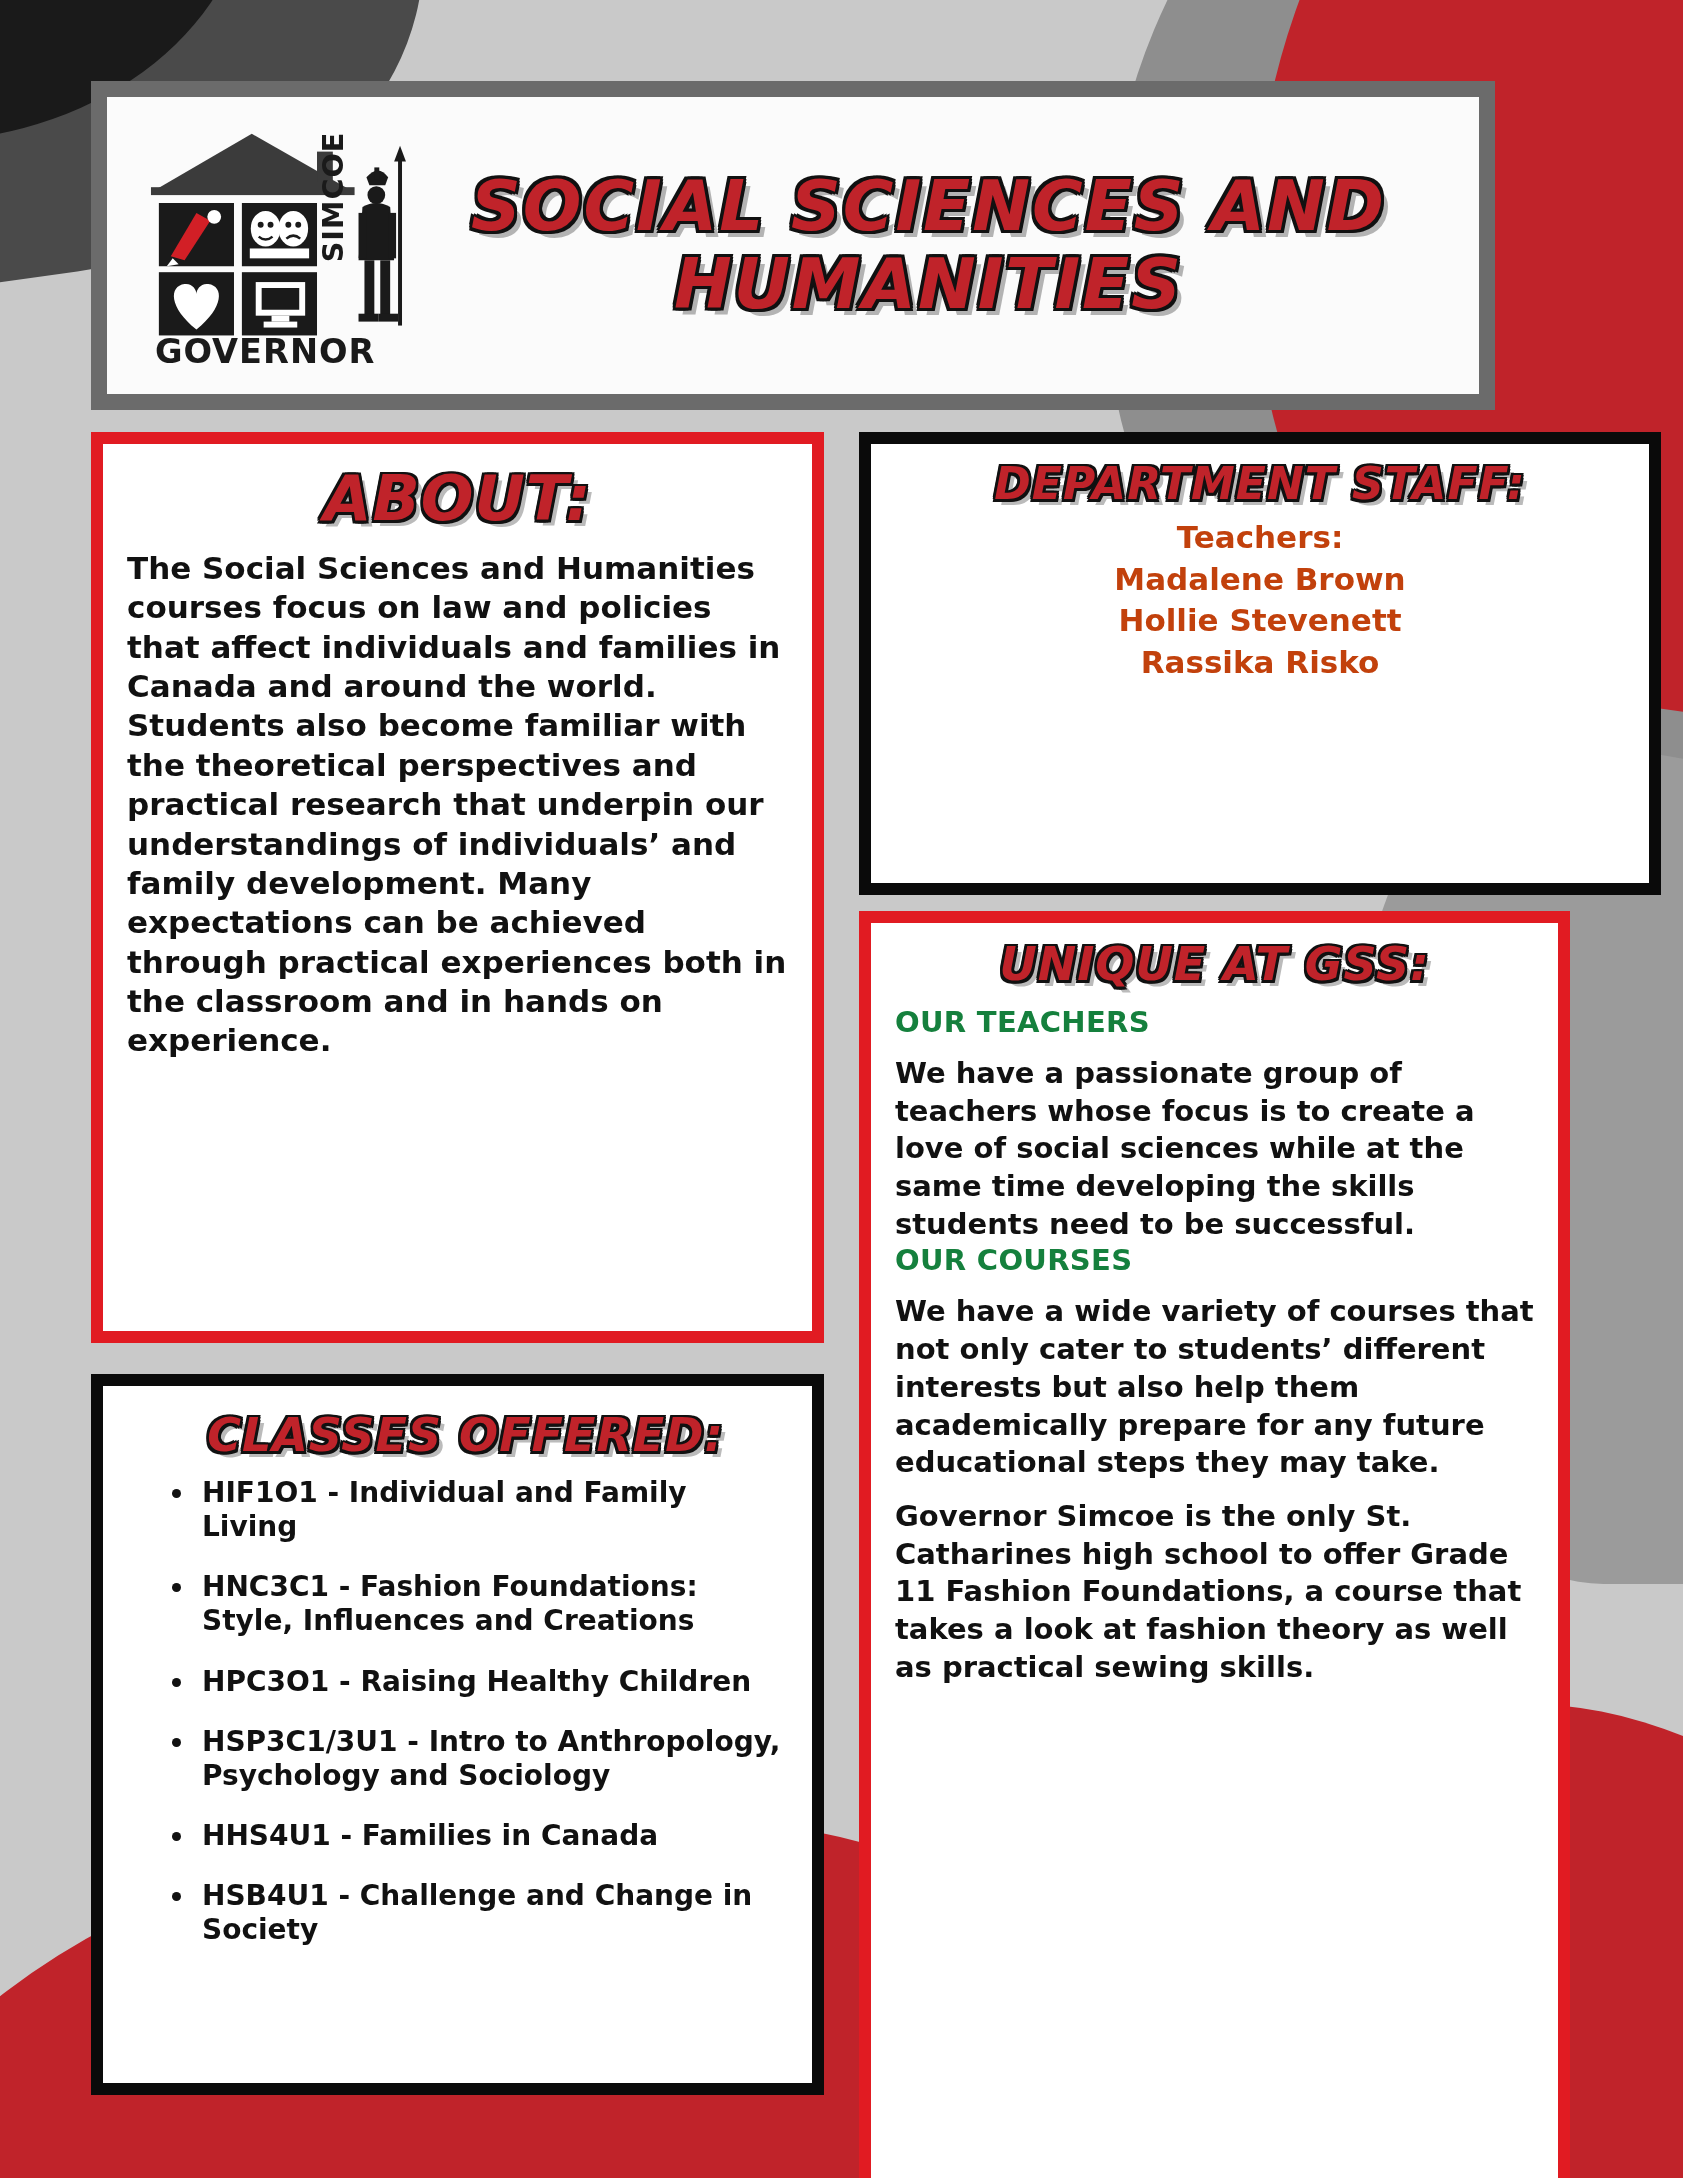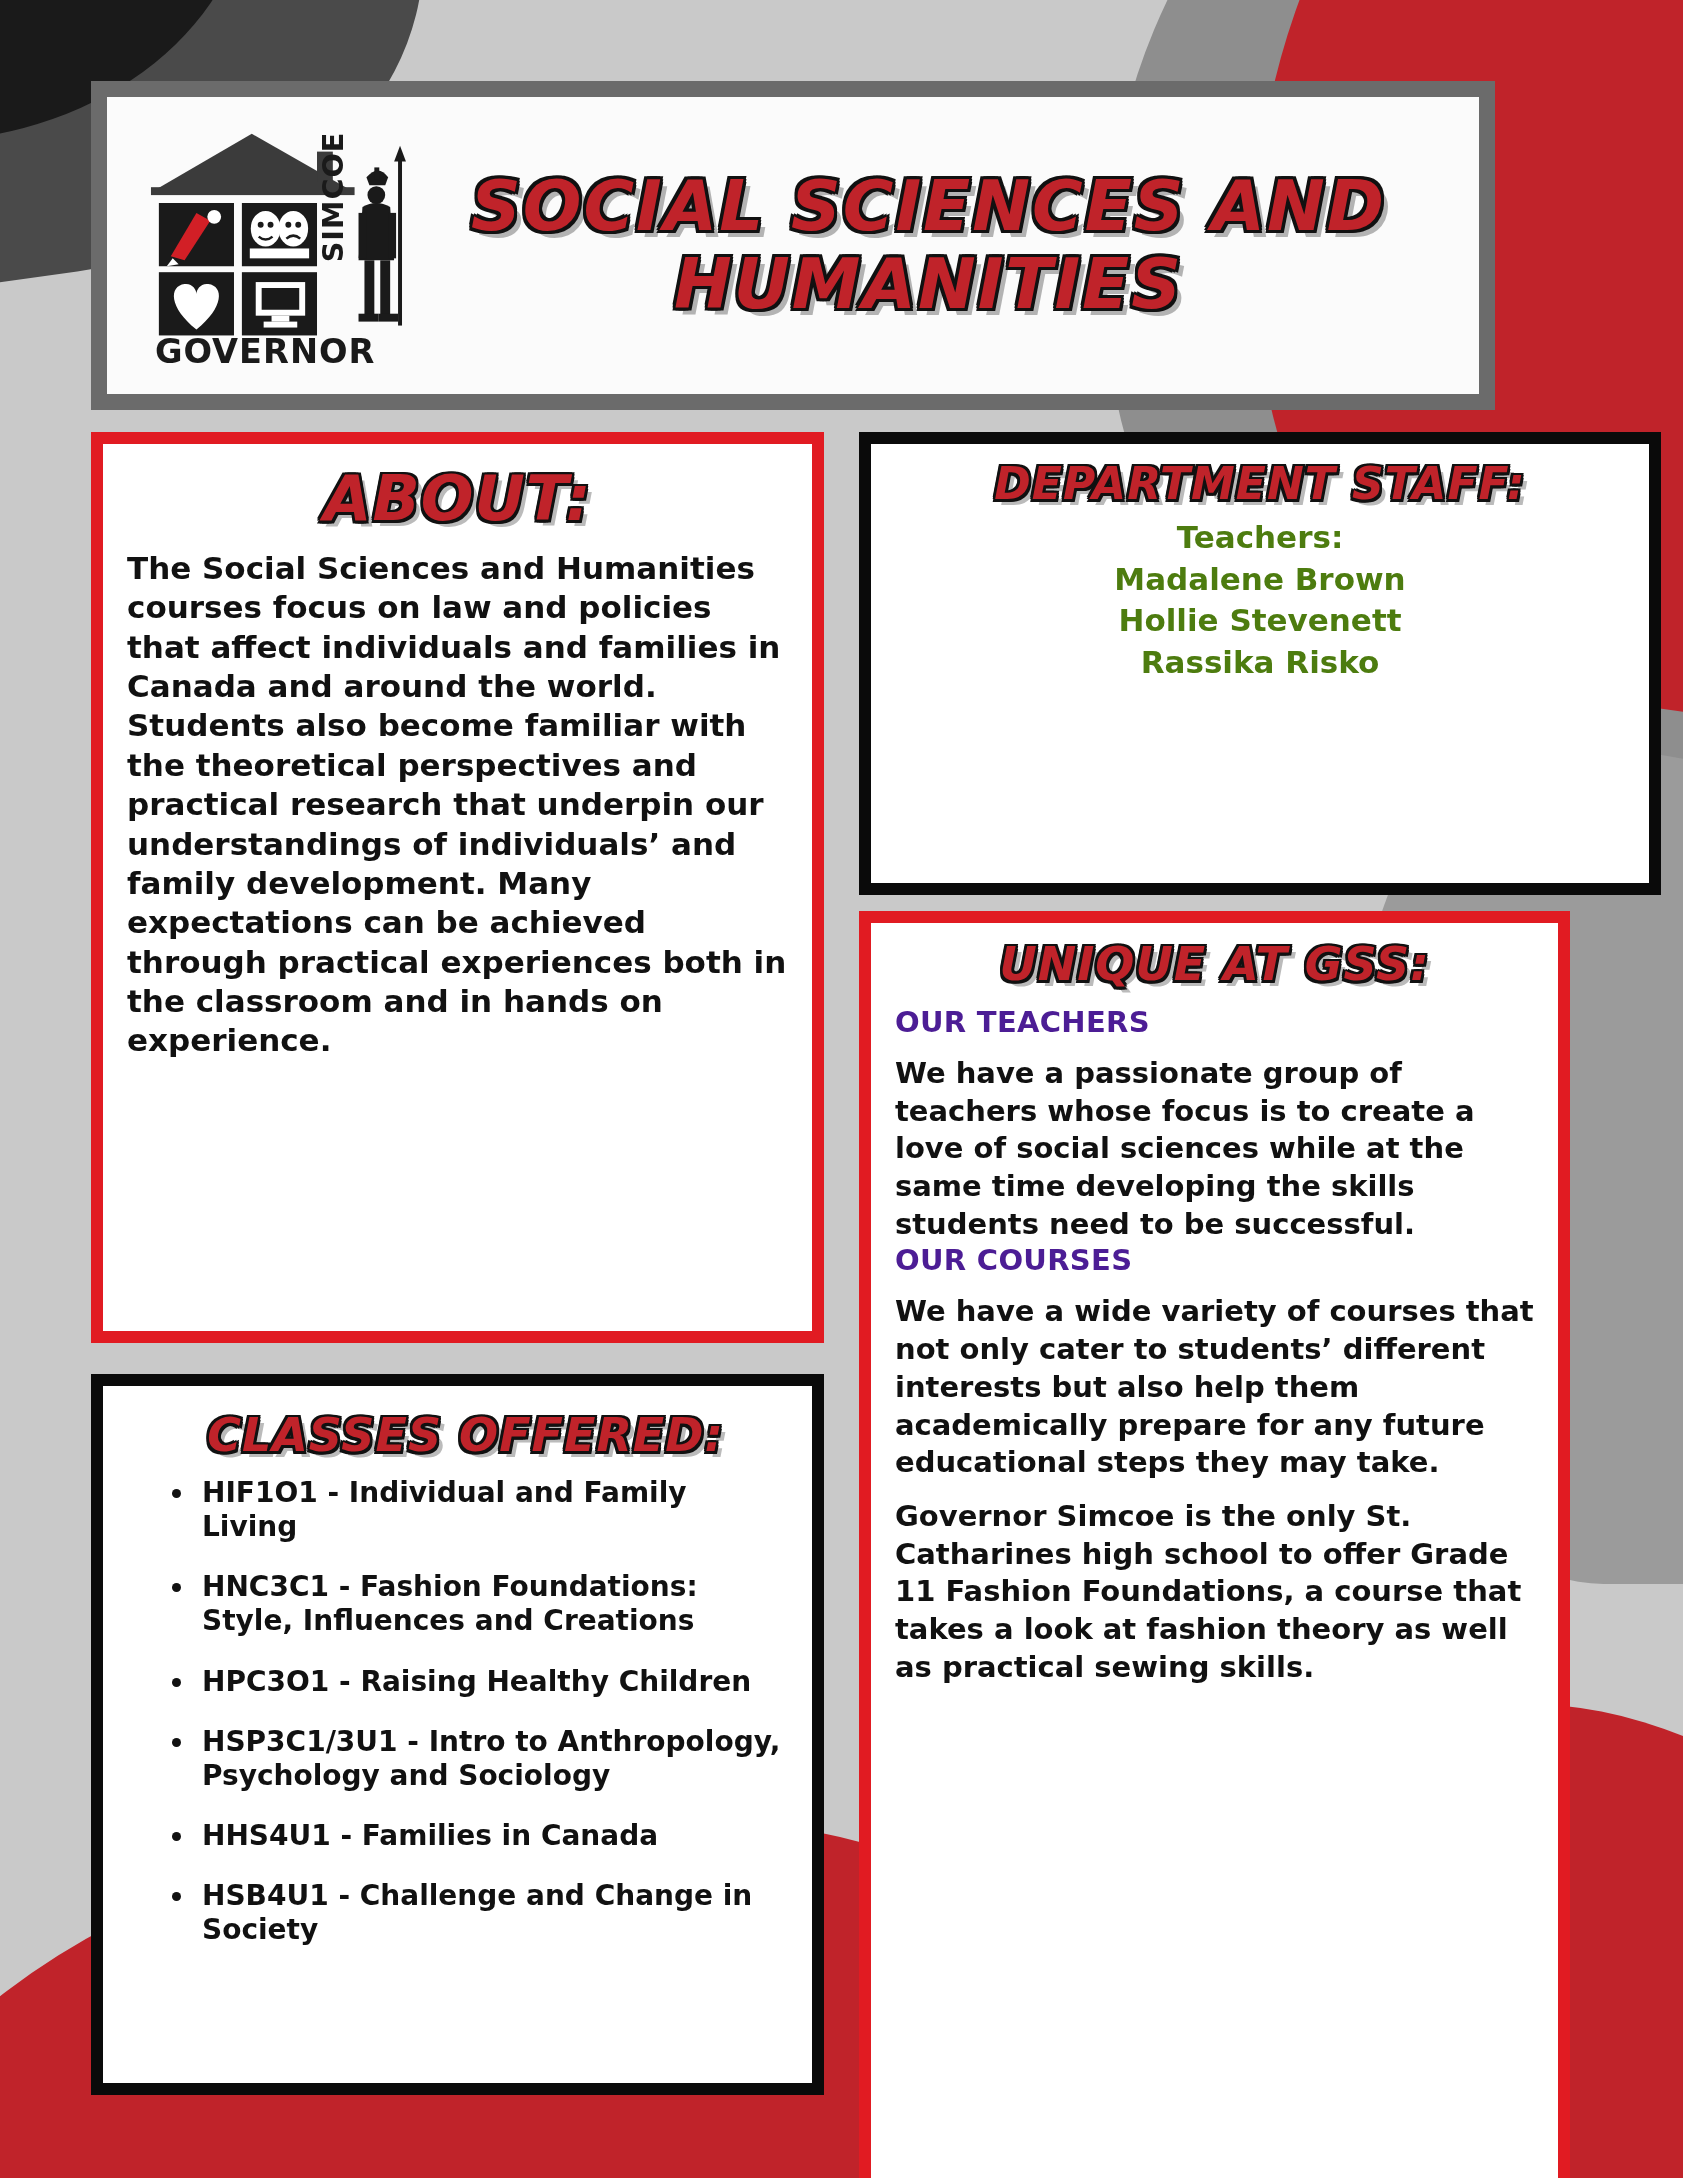--- a/index.html
+++ b/index.html
@@ -219,37 +219,37 @@
     height: 463px;
     padding: 14px 20px;
   }
   #staff-panel .panel-heading { font-size: 44px; margin-bottom: 8px; }
   .staff-list {
     text-align: center;
     font-family: "DejaVu Sans", sans-serif;
     font-weight: bold;
     font-size: 31px;
     line-height: 1.34;
-    color: #4d7c0f;
+    color: #c2410c;
   }
 
   
   #unique-panel {
     left: 859px;
     top: 911px;
     width: 711px;
     height: 1476px;
     padding: 14px 24px;
   }
   #unique-panel .panel-heading { font-size: 46px; margin-bottom: 14px; }
   .sub-head {
     font-family: "DejaVu Sans", sans-serif;
     font-weight: bold;
     font-size: 29px;
-    color: #4c1d95;
+    color: #15803d;
     margin: 0 0 2px 0;
     letter-spacing: 0.3px;
   }
   .para {
     font-family: "DejaVu Sans", sans-serif;
     font-weight: bold;
     font-size: 29px;
     line-height: 1.3;
     color: #111;
     margin: 0 0 26px 0;

